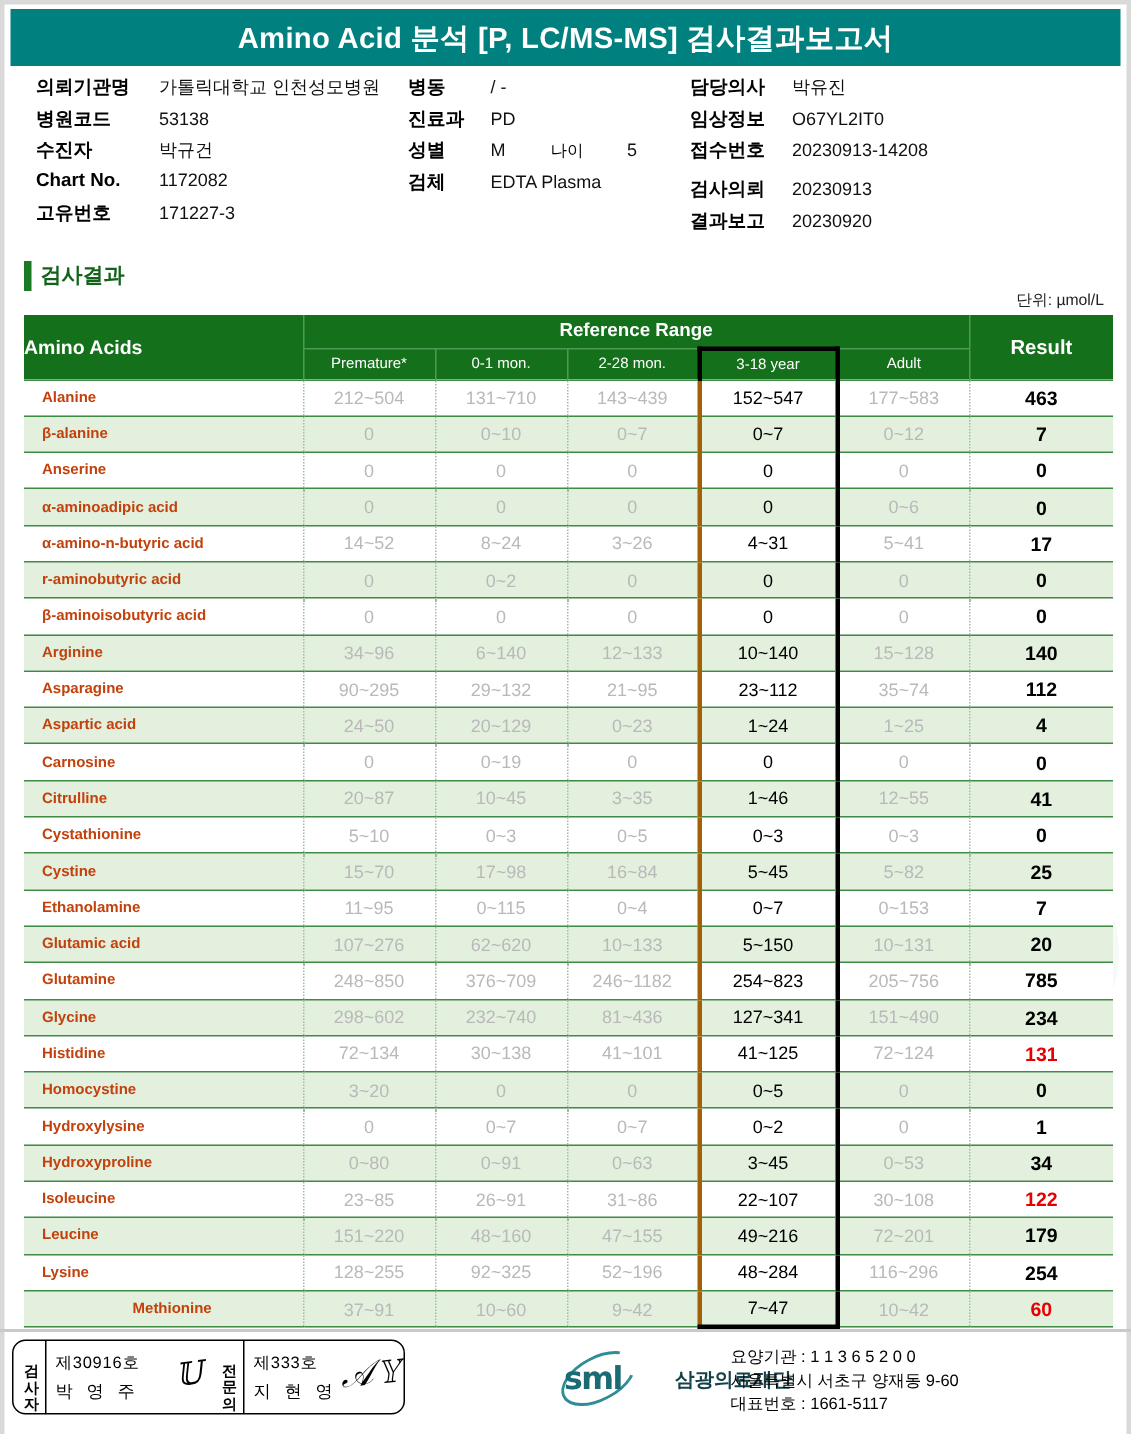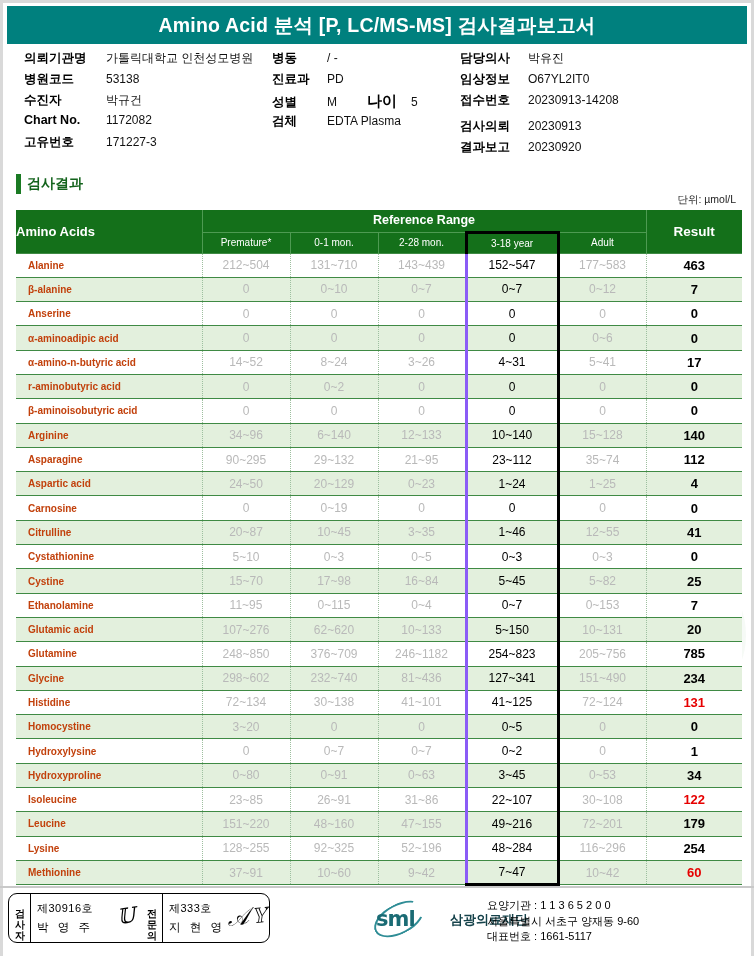--- a/index.html
+++ b/index.html
@@ -47,21 +47,21 @@
   .info-col.c3 { left: 460px; width: 290px; }
   .info-row { display: flex; align-items: baseline; height: 21px; }
   .info-row .lbl {
     font-weight: bold; font-size: 12.5px; color: #000;
     white-space: nowrap;
   }
   .info-col.c1 .lbl { width: 82px; }
   .info-col.c2 .lbl { width: 55px; }
   .info-col.c3 .lbl { width: 68px; }
   .info-row .val { font-size: 12px; color: #111; white-space: nowrap; }
-  .inline-lbl { font-weight: bold; font-size: 15px; margin-left: 30px; margin-right: 14px; }
+  .inline-lbl { font-weight: normal; font-size: 11px; margin-left: 30px; margin-right: 29px; }
   .gap-row { height: 5px; }
 
   
   .section-head {
     position: absolute; left: 16px; top: 174px;
     display: flex; align-items: center; text-align: right;
   }
   .section-bar { width: 5px; height: 20px; background: #1a7a23; margin-right: 6px; }
   .section-title { font-size: 14px; font-weight: bold; color: #13631c; }
 
@@ -113,36 +113,36 @@
   tbody tr td.name {
     text-align: left;
     padding-left: 12px;
     font-size: 10px;
     font-weight: bold;
     color: #c2410c;
   }
   tbody td.refcell { border-left: 1px dotted #9dbf9f; }
   tbody td.hl {
     color: #000;
-    border-left: 3px solid #8b5cf6;
+    border-left: 3px solid #a16207;
     border-right: 3px solid #000;
     margin-top: 44px;
   }
   tbody tr:first-child td.hl { border-top: 1px solid #3f8a44; }
   tbody tr.last td.hl { border-bottom: 3px solid #000; }
   tbody td.result {
     color: #000;
     font-weight: bold;
     font-size: 13px;
     border-left: 1px dotted #9dbf9f;
   }
   tbody td.result.abn { color: #e60000; }
   tbody tr.alt td { background: #e3f0dd; }
   tbody tr:not(.alt) td { background: #ffffff; }
-  tbody tr.last td { border-bottom: 1px solid #3f8a44; }
+  tbody tr.last td { border-bottom: 1px solid #3f8a44; text-align: center; }
 
   
   .footer-sep { position: absolute; left: 0; top: 886px; width: 754px; height: 2px; background: #c9c9c9; }
 
   .sign-box {
     position: absolute; left: 8px; top: 893px;
     width: 262px; height: 50px;
     border: 1.5px solid #000;
     border-radius: 9px;
     display: flex; align-items: stretch;

